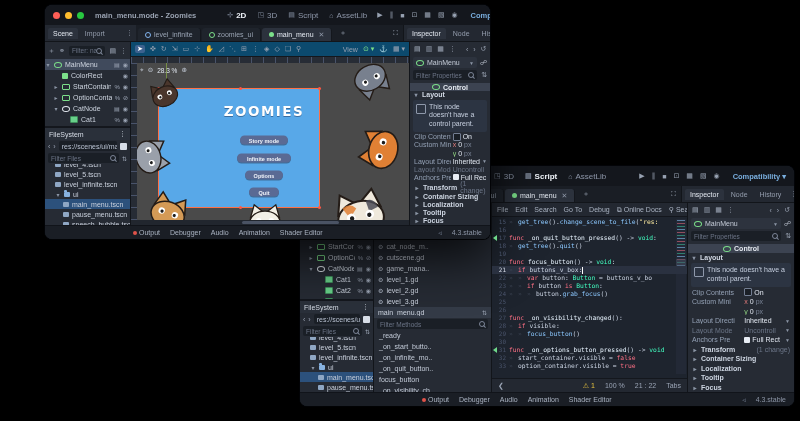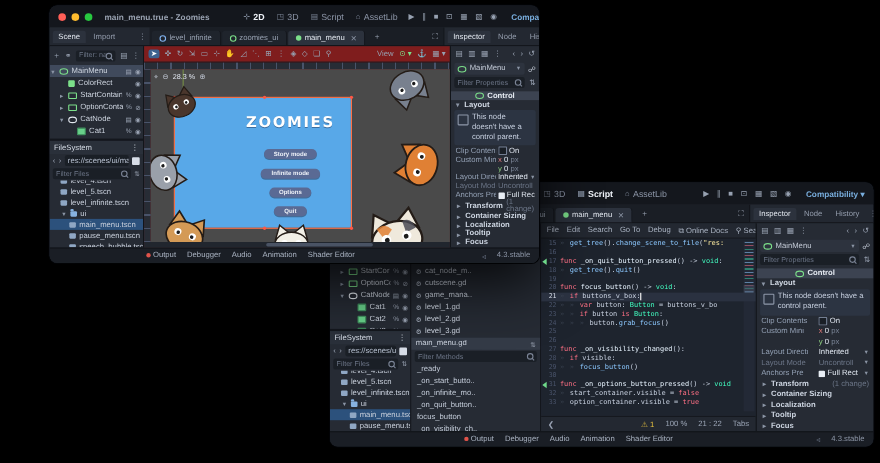--- a/index.html
+++ b/index.html
@@ -86,21 +86,21 @@
   .ival{flex:1;display:flex;align-items:center;gap:2px;color:#e1e7f0;overflow:hidden;white-space:nowrap;min-width:0;}
   .irow.dim .ilab,.irow.dim .ival{color:#6b7587;}
   .cb{width:6px;height:6px;border:1px solid #737e92;border-radius:1px;background:#1a1f26;flex:0 0 6px;}
   .ddc{margin-left:auto;color:#8b95a5;font-size:5px;}
   .axx{color:#e07a7a;}.axy{color:#8ed080;}
   .unit{color:#7a8496;}
   .igrp{display:flex;align-items:center;height:11px;padding:0 4px;color:#ccd4e0;font-weight:bold;gap:3px;}
   .igrp .badge{margin-left:auto;color:#6c7688;font-weight:normal;}
   .anchsq{width:6px;height:6px;background:#e8edf4;border-radius:1px;flex:0 0 6px;}
   
-  .center{flex:1;display:flex;flex-direction:column;min-width:0;background:#7f1d1d;}
+  .center{flex:1;display:flex;flex-direction:column;min-width:0;background:#0c4a6e;}
   .vtool{height:14px;flex:0 0 14px;display:flex;align-items:center;gap:5px;padding:0 4px;color:#97a1b1;border-bottom:1px solid #14171d;}
   .vtool .ticon{font-size:7px;}
   .ticon.on{background:#3d628f;border-radius:2px;padding:0 2px;color:#fff;}
   .rulx{height:6px;flex:0 0 6px;background:#272c35;
         background-image:repeating-linear-gradient(90deg,#49536a 0 1px,transparent 1px 12px);}
   .canvwrap{flex:1;display:flex;min-height:0;}
   .ruly{width:6px;flex:0 0 6px;background:#272c35;
         background-image:repeating-linear-gradient(180deg,#49536a 0 1px,transparent 1px 12px);}
   .canvas{flex:1;position:relative;background:#4a4a4a;overflow:hidden;}
   .axis{position:absolute;left:29px;top:0;bottom:0;width:1px;background:rgba(130,160,70,.8);}
@@ -563,21 +563,21 @@
     <span style="color:#6c7688;">◃</span>
     <span class="ver" style="margin-right:8px;">4.3.stable</span>
   </div>
 </div>
 
 <div class="win" style="left:45px;top:5px;width:445px;height:234px;">
   <div class="tbar">
     <span class="tl r"></span>
     <span class="tl y"></span>
     <span class="tl g"></span>
-    <span class="wtitle">main_menu.true - Zoomies</span>
+    <span class="wtitle">main_menu.mode - Zoomies</span>
     <div class="ws">
       <span class="wsi on">
           <span class="wsic">⊹</span>
           <span>2D</span>
         </span>
       <span class="wsi">
           <span class="wsic">◳</span>
           <span>3D</span>
         </span>
       <span class="wsi">

